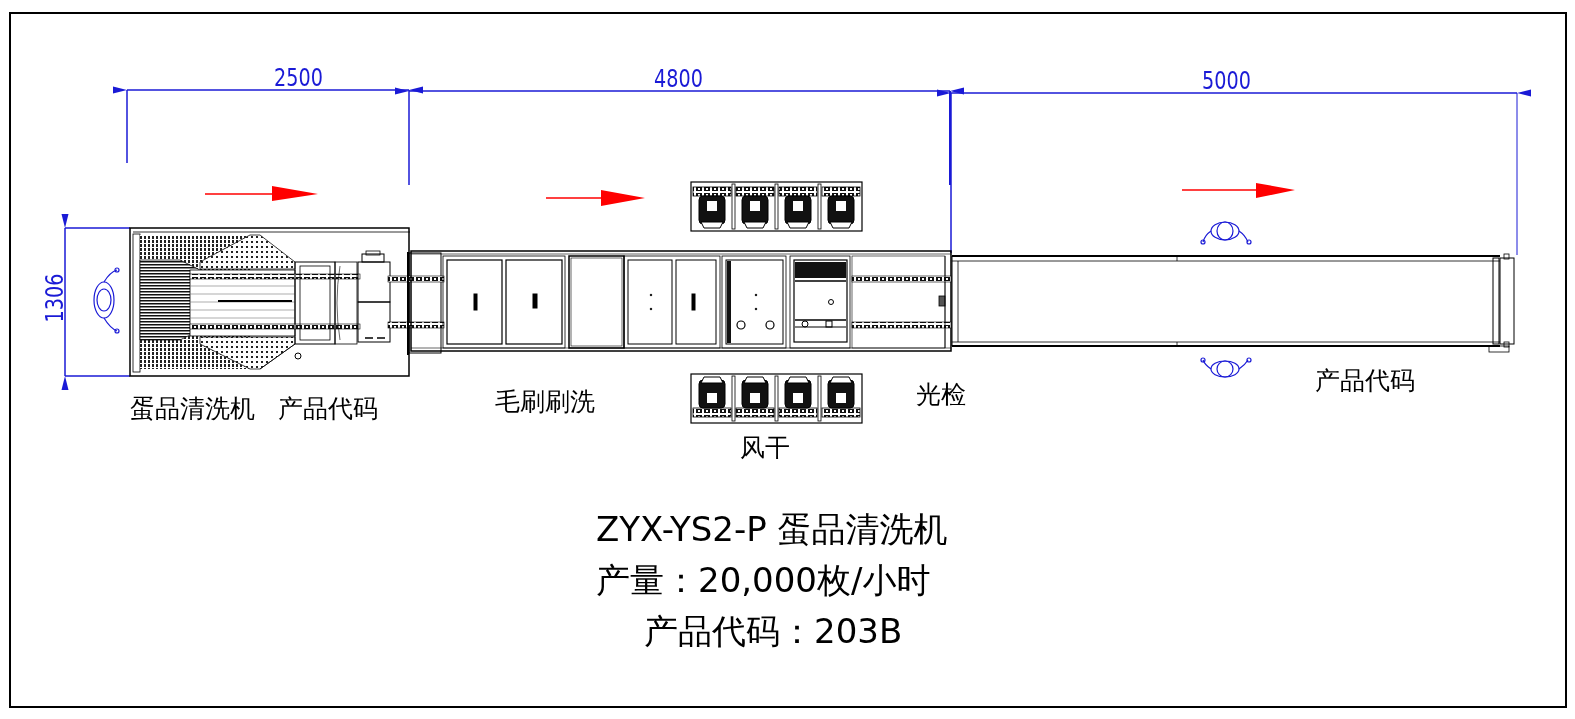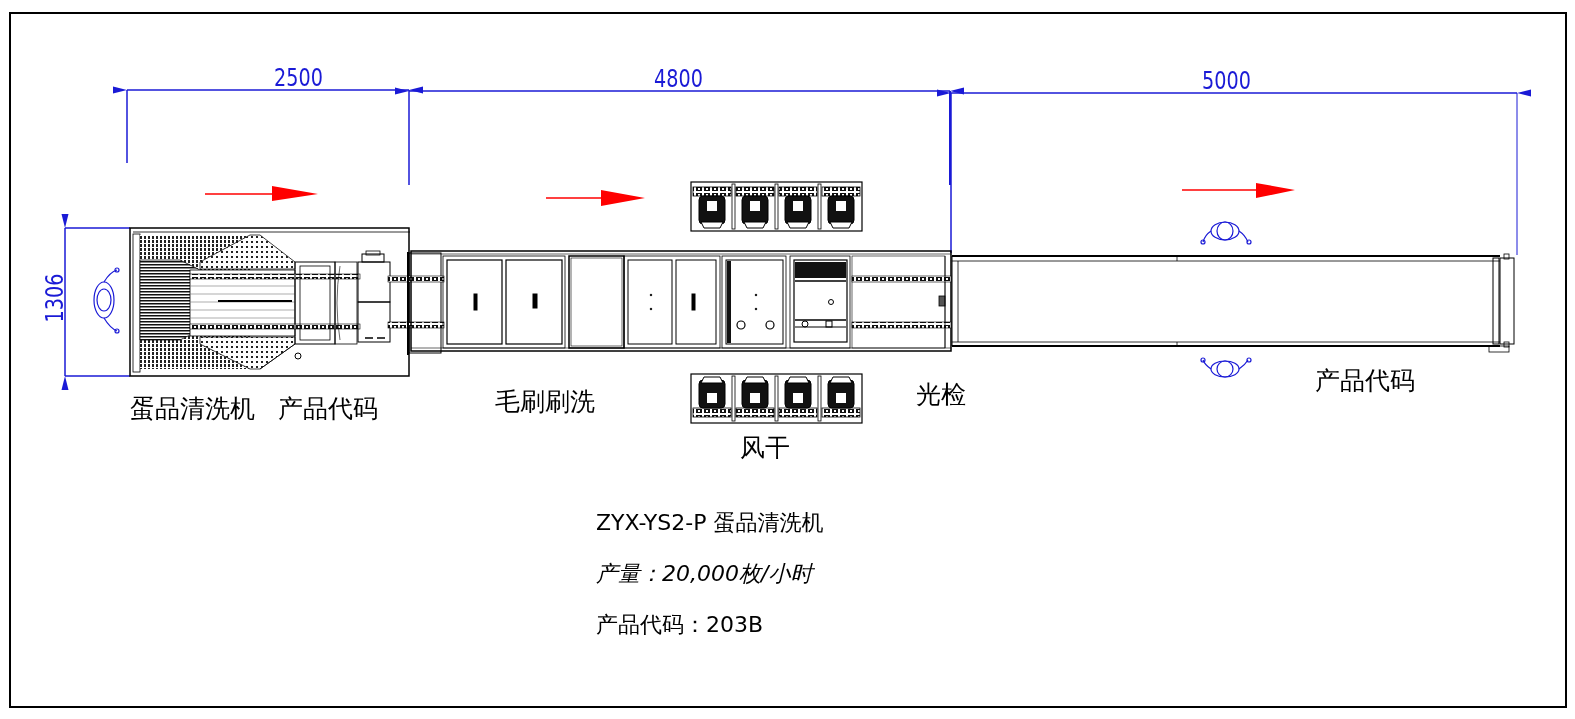--- a/index.html
+++ b/index.html
@@ -4,21 +4,21 @@
 <style>
   html, body { margin: 0; padding: 0; background: #ffffff; }
   body { width: 1575px; height: 719px; position: relative; overflow: hidden;
          font-family: "DejaVu Sans", "Liberation Sans", sans-serif; }
   #canvas { position: absolute; left: 0; top: 0; }
   .lbl { position: absolute; color: #000; font-size: 25px; white-space: nowrap; line-height: 1; }
   .dim { position: absolute; color: #1a1ad6; font-size: 24px; white-space: nowrap; line-height: 1;
          font-family: "DejaVu Sans", sans-serif; transform: scaleX(0.8); transform-origin: center; }
   .dim-v { position: absolute; color: #1a1ad6; font-size: 24px; white-space: nowrap; line-height: 1;
            transform: rotate(-90deg) scaleX(0.8); transform-origin: center; }
-  .spec { position: absolute; left: 596px; color: #000; font-size: 22px; line-height: 1; white-space: nowrap; }
+  .spec { position: absolute; left: 596px; color: #000; font-size: 34px; line-height: 1; white-space: nowrap; }
 </style>
 </head>
 <body>
 
 <svg id="canvas" width="1575" height="719" viewBox="0 0 1575 719" xmlns="http://www.w3.org/2000/svg">
   <defs>
     <pattern id="grid-h" width="4" height="4" patternUnits="userSpaceOnUse">
       <rect width="4" height="4" fill="#fff"></rect>
       <rect x="0" y="0" width="2" height="3" fill="#222"></rect>
     </pattern>
@@ -271,14 +271,14 @@
 <div class="dim-v" style="left:24px;top:286px;">1306</div>
 
 <div class="lbl" style="left:130px;top:396px;">蛋品清洗机</div>
 <div class="lbl" style="left:278px;top:396px;">产品代码</div>
 <div class="lbl" style="left:468px;top:389px;margin-left:27px;">毛刷刷洗</div>
 <div class="lbl" style="left:740px;top:435px;font-family:Liberation Serif, serif;">风干</div>
 <div class="lbl" style="left:916px;top:382px;">光检</div>
 <div class="lbl" style="left:1315px;top:368px;">产品代码</div>
 
 <div class="spec" style="top:512px;">ZYX-YS2-P 蛋品清洗机</div>
-<div class="spec" style="top:563px;font-style:italic;">产量：20,000枚/小时</div>
-<div class="spec" style="top:614px;">产品代码：203B</div>
+<div class="spec" style="top:563px;">产量：20,000枚/小时</div>
+<div class="spec" style="top:614px;margin-left:48px;">产品代码：203B</div>
 
 </body></html>

